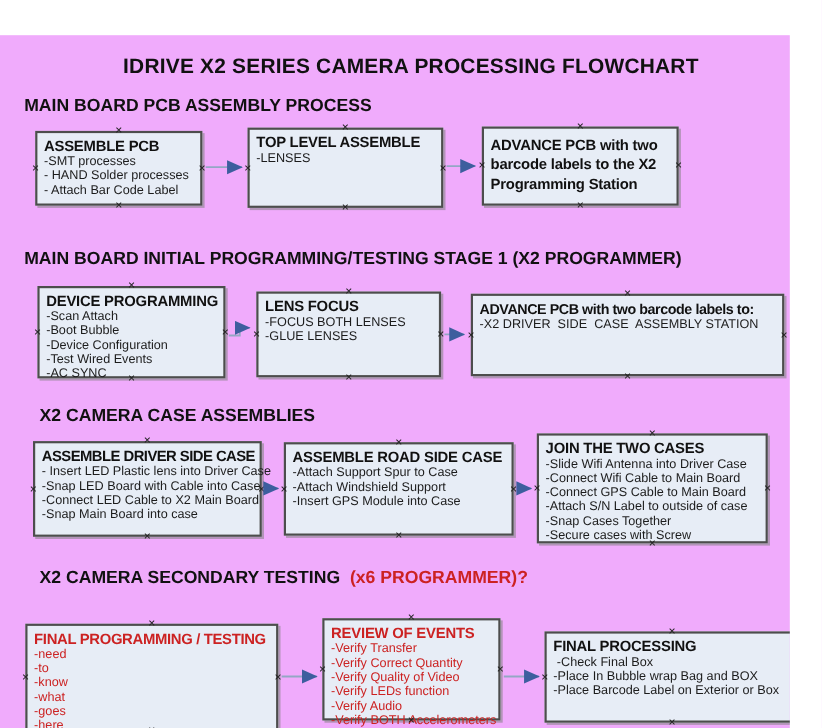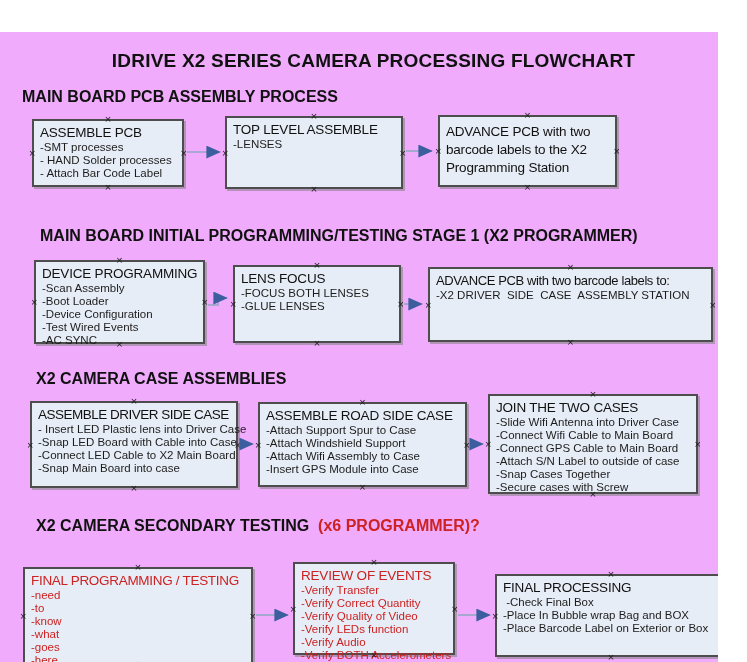--- a/index.html
+++ b/index.html
@@ -14,21 +14,21 @@
   .section-header{
     position:absolute;font-size:16px;font-weight:bold;color:#111;white-space:pre;
   }
   .section-header .red-part{color:#cc2222;}
   .box{
     position:absolute;background:#e7edf6;border:2px solid #4d4d4d;
     box-shadow:2px 2px 0 rgba(130,130,130,0.55);
     padding:3px 5px 2px 6px;box-sizing:border-box;overflow:visible;z-index:1;
   }
   .box-title{
-    font-size:13.5px;font-weight:normal;line-height:17px;letter-spacing:-0.2px;
+    font-size:13.5px;font-weight:bold;line-height:17px;letter-spacing:-0.2px;
     white-space:nowrap;color:#111;
   }
   .box-title.wrap{white-space:normal;line-height:18px;padding-top:3px;}
   .box-item{
     font-size:11.5px;line-height:13px;white-space:pre;color:#1c1c1c;
   }
   .red-text .box-title,.red-text .box-item{color:#cc2222;}
   .cp{
     position:absolute;font-size:11px;line-height:8px;color:#222;z-index:6;
     font-weight:normal;pointer-events:none;
@@ -69,30 +69,30 @@
   </div>
 
   <div class="box" style="left:438px;top:83px;width:179px;height:72px;">
     <span class="cp cp-t">×</span>
     <span class="cp cp-b">×</span>
     <span class="cp cp-l">×</span>
     <span class="cp cp-r">×</span>
     <div class="box-title wrap">ADVANCE PCB with two barcode labels to the X2 Programming Station</div>
   </div>
 
-  <div class="section-header" style="left:40px;top:195px;">MAIN BOARD INITIAL PROGRAMMING/TESTING STAGE 1 (X2 PROGRAMMER)</div>
+  <div class="section-header" style="left:22px;top:195px;">MAIN BOARD INITIAL PROGRAMMING/TESTING STAGE 1 (X2 PROGRAMMER)</div>
 
   <div class="box" style="left:34px;top:228px;width:171px;height:84px;">
     <span class="cp cp-t">×</span>
     <span class="cp cp-b">×</span>
     <span class="cp cp-l">×</span>
     <span class="cp cp-r">×</span>
     <div class="box-title">DEVICE PROGRAMMING</div>
-    <div class="box-item">-Scan Assembly</div>
-    <div class="box-item">-Boot Loader</div>
+    <div class="box-item">-Scan Attach</div>
+    <div class="box-item">-Boot Bubble</div>
     <div class="box-item">-Device Configuration</div>
     <div class="box-item">-Test Wired Events</div>
     <div class="box-item">-AC SYNC</div>
   </div>
 
   <div class="box" style="left:233px;top:233px;width:168px;height:78px;">
     <span class="cp cp-t">×</span>
     <span class="cp cp-b">×</span>
     <span class="cp cp-l">×</span>
     <span class="cp cp-r">×</span>
@@ -125,21 +125,20 @@
   </div>
 
   <div class="box" style="left:258px;top:370px;width:209px;height:85px;">
     <span class="cp cp-t">×</span>
     <span class="cp cp-b">×</span>
     <span class="cp cp-l">×</span>
     <span class="cp cp-r">×</span>
     <div class="box-title">ASSEMBLE ROAD SIDE CASE</div>
     <div class="box-item">-Attach Support Spur to Case</div>
     <div class="box-item">-Attach Windshield Support</div>
-    <div class="box-item">-Attach Wifi Assembly to Case</div>
     <div class="box-item">-Insert GPS Module into Case</div>
   </div>
 
   <div class="box" style="left:488px;top:362px;width:210px;height:100px;">
     <span class="cp cp-t">×</span>
     <span class="cp cp-b">×</span>
     <span class="cp cp-l">×</span>
     <span class="cp cp-r">×</span>
     <div class="box-title">JOIN THE TWO CASES</div>
     <div class="box-item">-Slide Wifi Antenna into Driver Case</div>

